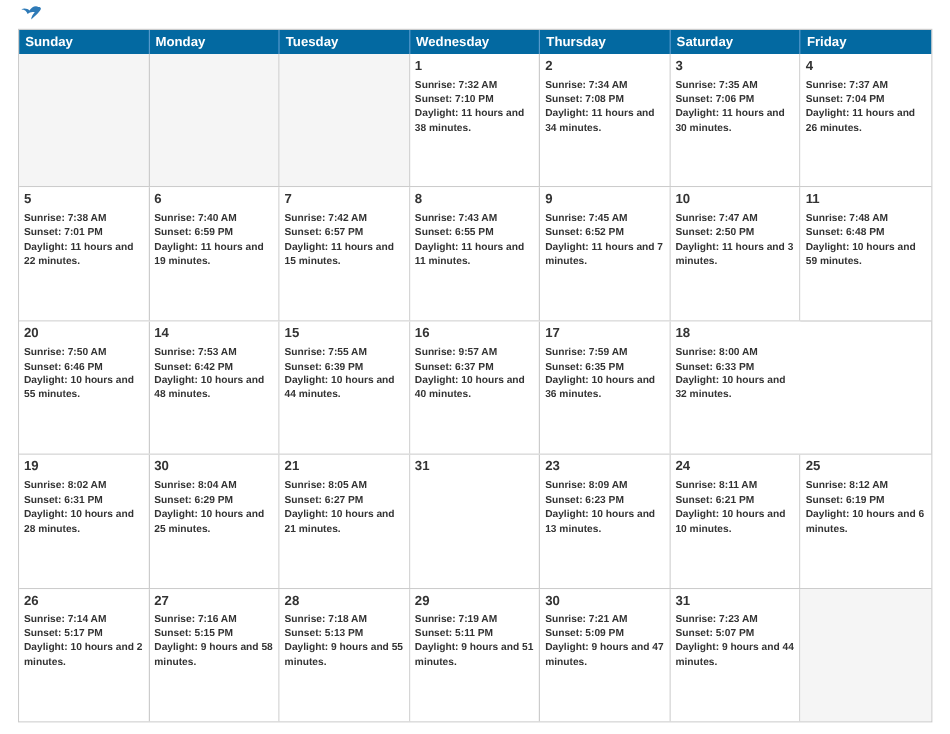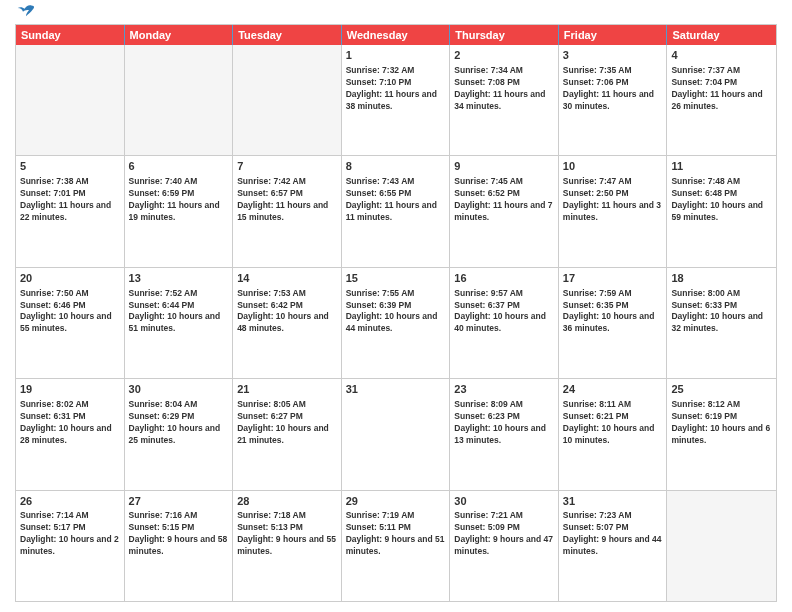--- a/index.html
+++ b/index.html
@@ -56,21 +56,21 @@
     }
     .calendar {
       flex: 1;
       display: flex;
       flex-direction: column;
       border: 1px solid #ccc;
     }
     .cal-header {
       display: grid;
       grid-template-columns: repeat(7, 1fr);
-      background: #ef4444;
+      background: #0369a1;
     }
     .cal-header-cell {
       color: #fff;
       font-size: 11px;
       font-weight: bold;
       padding: 4px 5px;
       border-right: 1px solid #5599cc;
     }
     .cal-header-cell:last-child { border-right: none; }
     .cal-body {
@@ -134,22 +134,22 @@
     </div>
   </div>
 
   <div class="calendar">
     <div class="cal-header">
     <div class="cal-header-cell">Sunday</div>
         <div class="cal-header-cell">Monday</div>
         <div class="cal-header-cell">Tuesday</div>
         <div class="cal-header-cell">Wednesday</div>
         <div class="cal-header-cell">Thursday</div>
+        <div class="cal-header-cell">Saturday</div>
         <div class="cal-header-cell">Friday</div>
-        <div class="cal-header-cell">Saturday</div>
       </div>
     <div class="cal-body">
     <div class="cal-row">
           <div class="cal-cell empty"></div>
           <div class="cal-cell empty"></div>
           <div class="cal-cell empty"></div>
           <div class="cal-cell">
             <span class="day-num">1</span>
             <div class="cell-info">Sunrise: 7:32 AM
 Sunset: 7:10 PM
@@ -231,27 +231,20 @@
         </div>
         <div class="cal-row">
           <div class="cal-cell">
             <span class="day-num">20</span>
             <div class="cell-info">Sunrise: 7:50 AM
 Sunset: 6:46 PM
 Daylight: 10 hours
 and 55 minutes.</div>
           </div>
           <div class="cal-cell">
-            <span class="day-num">13</span>
-            <div class="cell-info">Sunrise: 7:52 AM
-Sunset: 6:44 PM
-Daylight: 10 hours
-and 51 minutes.</div>
-          </div>
-          <div class="cal-cell">
             <span class="day-num">14</span>
             <div class="cell-info">Sunrise: 7:53 AM
 Sunset: 6:42 PM
 Daylight: 10 hours
 and 48 minutes.</div>
           </div>
           <div class="cal-cell">
             <span class="day-num">15</span>
             <div class="cell-info">Sunrise: 7:55 AM
 Sunset: 6:39 PM

